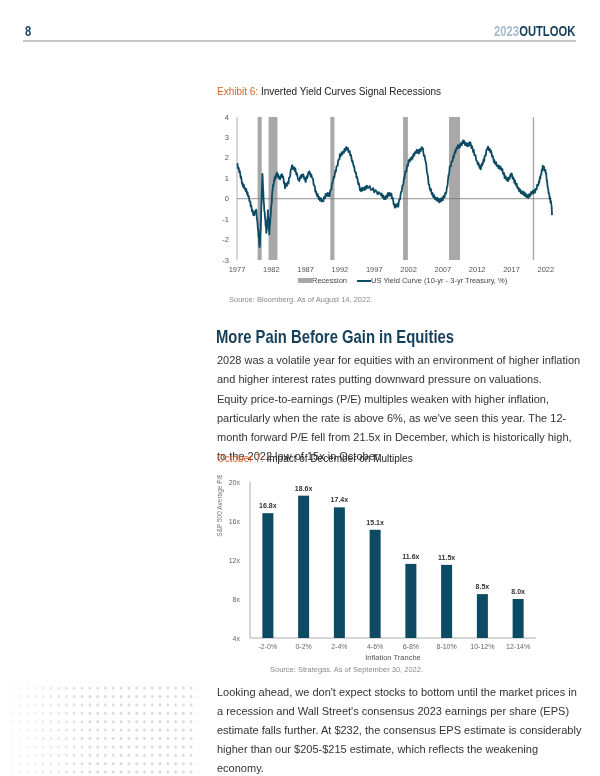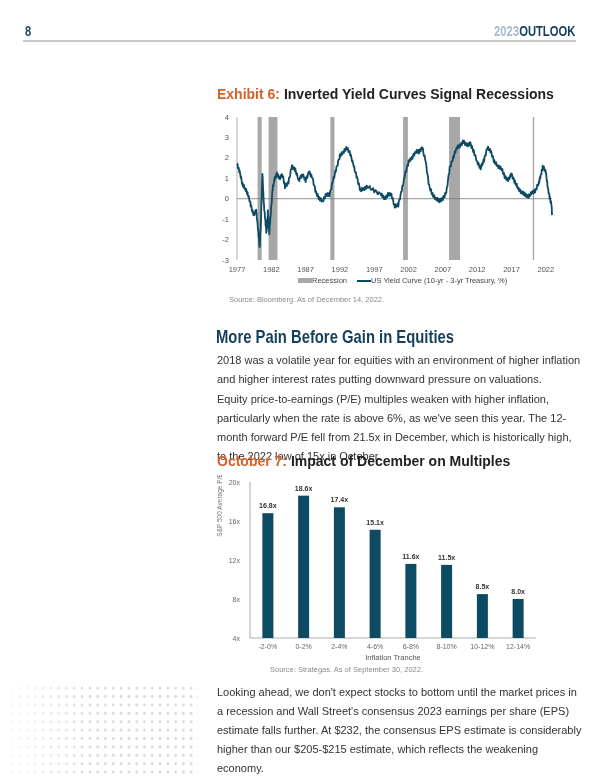--- a/index.html
+++ b/index.html
@@ -3,21 +3,21 @@
 <meta charset="utf-8">
 <style>
   * { margin:0; padding:0; box-sizing:border-box; }
   body { width:600px; height:776px; background:#ffffff; position:relative; overflow:hidden; font-family:"Liberation Sans", sans-serif; color:#333; }
   .abs { position:absolute; }
   .page-num { left:25px; top:22px; font-size:15px; font-weight:bold; color:#1b4a66; font-family:"Liberation Sans", sans-serif; transform:scaleX(0.75); transform-origin:left; letter-spacing:0.5px; }
   .brand { right:25px; top:22px; font-size:15px; font-weight:bold; transform:scaleX(0.75); transform-origin:right; }
   .brand .yr { color:#a6bccb; }
   .brand .ol { color:#153f5a; }
   .rule { left:23px; top:40px; width:553px; height:2px; background:#c8c8c8; }
-  .ex-title { font-size:14px; font-weight:bold; color:#222; }
+  .ex-title { font-size:10px; font-weight:normal; color:#222; }
   .ex-title .ex-lbl { color:#d4622b; }
   .source { font-size:7.5px; color:#8a8a8a; }
   .heading { left:216px; top:326px; font-size:19px; font-weight:bold; color:#153f5a; transform:scaleX(0.78); transform-origin:left; white-space:nowrap; }
   .para { left:217px; width:365px; font-size:11px; line-height:19px; color:#333; }
   .legend { font-size:7.5px; color:#444; display:flex; align-items:center; }
   .dots { left:8px; top:684px; width:190px; height:92px;
     background-image: radial-gradient(circle, #d8d8d8 1.3px, transparent 1.6px);
     background-size:7.8px 8.4px;
     -webkit-mask-image: linear-gradient(to right, rgba(0,0,0,0.15), rgba(0,0,0,1) 45%);
     mask-image: linear-gradient(to right, rgba(0,0,0,0.15), rgba(0,0,0,1) 45%);
@@ -73,24 +73,24 @@
     </g>
 </svg>
 
 <div class="abs legend" style="left:298px; top:276px;">
   <span style="display:inline-block;width:14px;height:5px;background:#a8a8a8;"></span>
   <span>Recession</span>
   <span style="display:inline-block;width:14px;height:2px;background:#0d4a63;margin-left:10px;"></span>
   <span>US Yield Curve (10-yr - 3-yr Treasury, %)</span>
 </div>
 
-<div class="abs source" style="left:229px; top:295px;">Source: Bloomberg. As of December 14, 2022.</div>
+<div class="abs source" style="left:229px; top:295px;">Source: Bloomberg. As of August 14, 2022.</div>
 
 <div class="abs heading">More Pain Before Gain in Equities</div>
-<div class="abs para" style="top:351px;">2018 was a volatile year for equities with an environment of higher inflation and higher interest rates putting downward pressure on valuations.</div>
+<div class="abs para" style="top:351px;">2028 was a volatile year for equities with an environment of higher inflation and higher interest rates putting downward pressure on valuations.</div>
 <div class="abs para" style="top:390px;">Equity price-to-earnings (P/E) multiples weaken with higher inflation, particularly when the rate is above 6%, as we've seen this year. The 12-month forward P/E fell from 21.5x in December, which is historically high, to the 2022 low of 15x in October.</div>
 
 <div class="abs ex-title" style="left:217px; top:453px;">
   <span class="ex-lbl">October 7:</span>
   <span>Impact of December on Multiples</span>
 </div>
 
 <svg class="abs" style="left:210px; top:475px;" width="370" height="190">
   <text transform="translate(12,30) rotate(-90)" text-anchor="middle" font-size="6.5" fill="#777" font-family="Liberation Sans, sans-serif" id="pe-ytitle">S&amp;P 500 Average P/E</text>
   <g id="pe-yticks">

